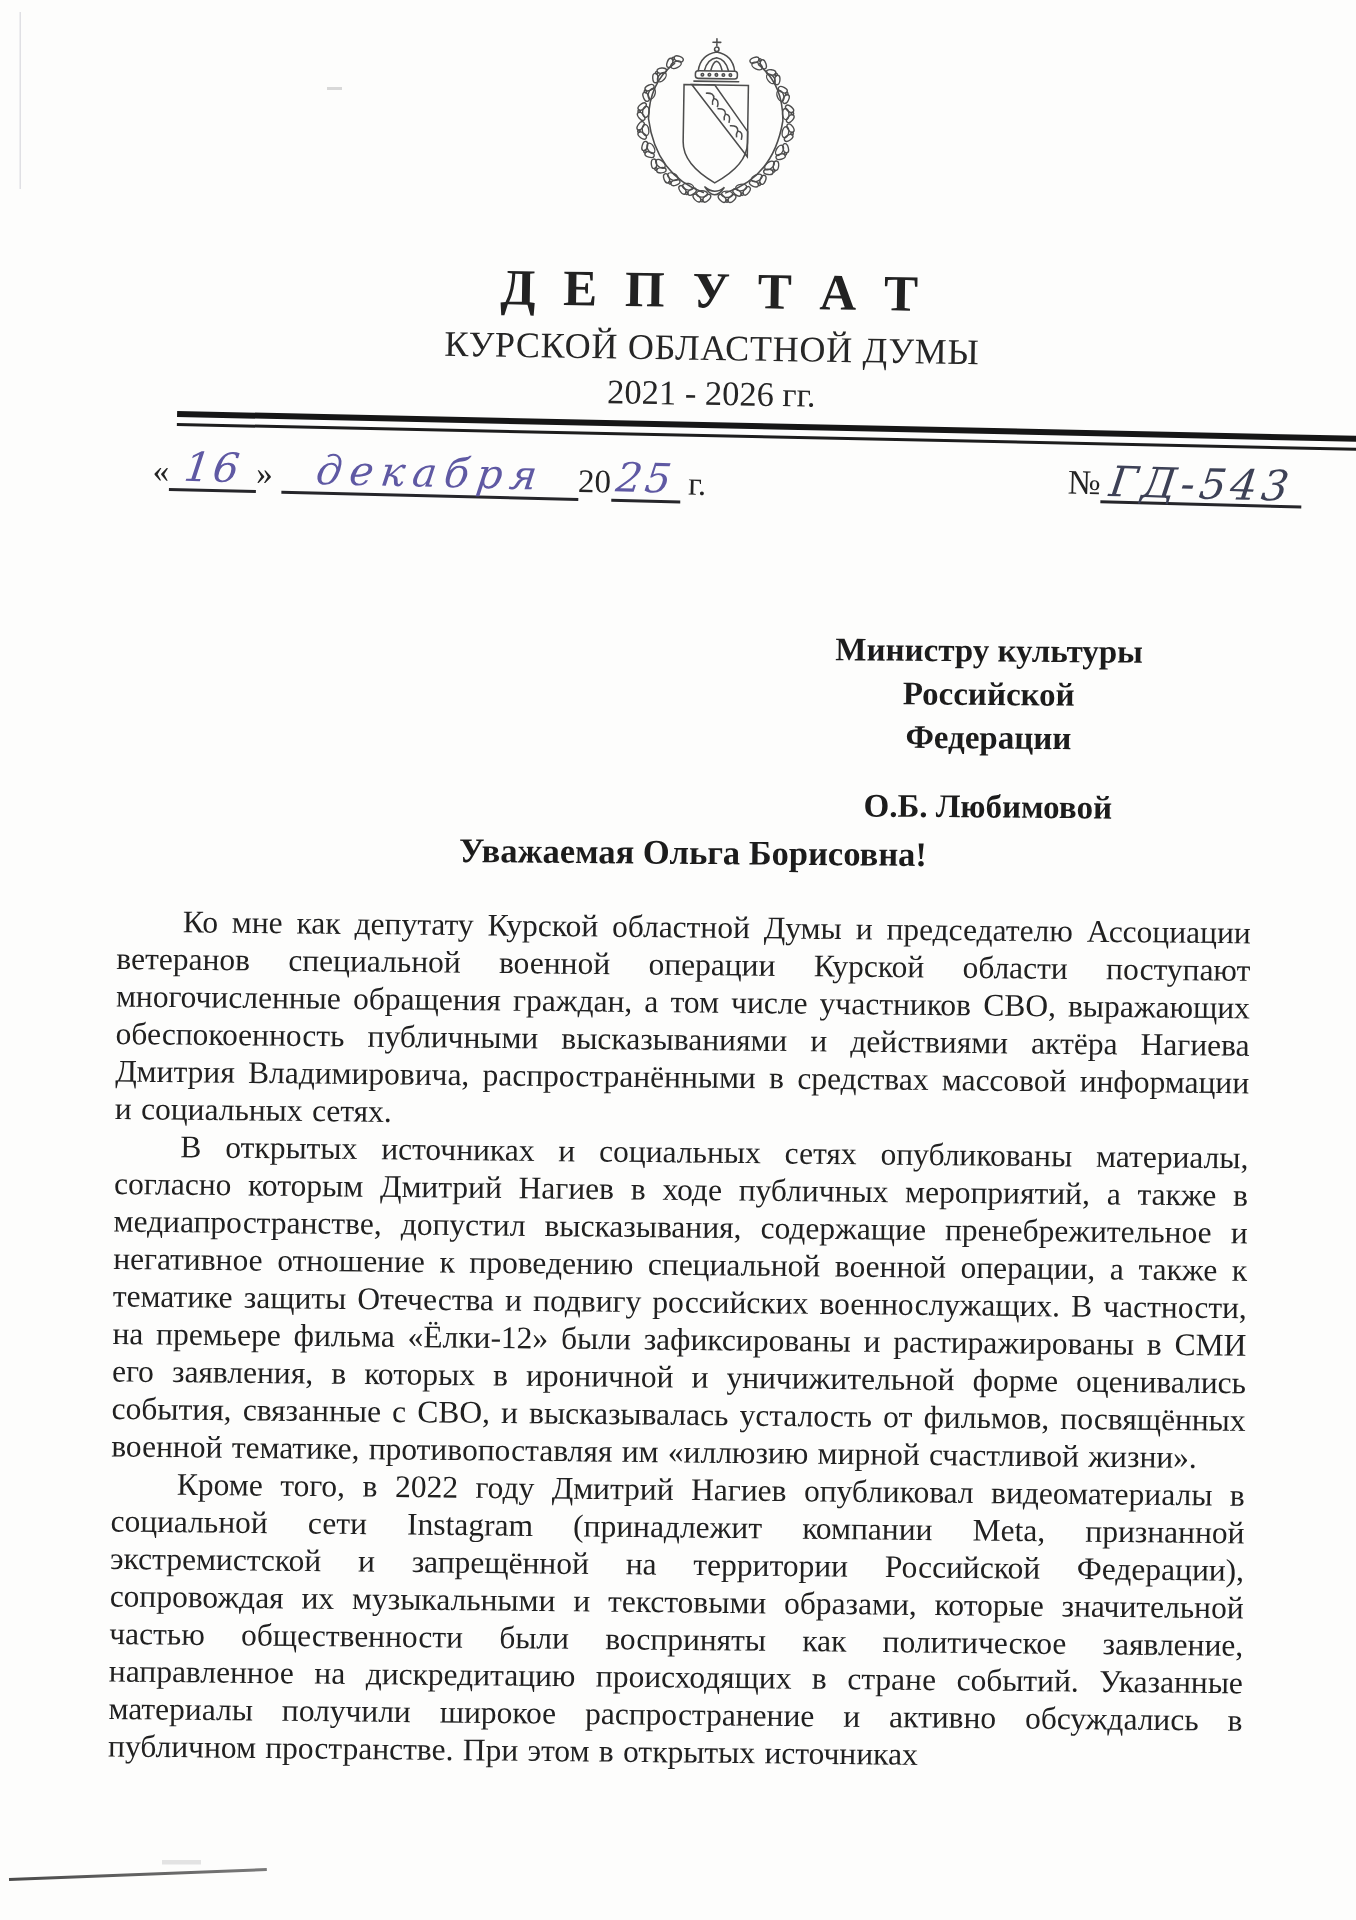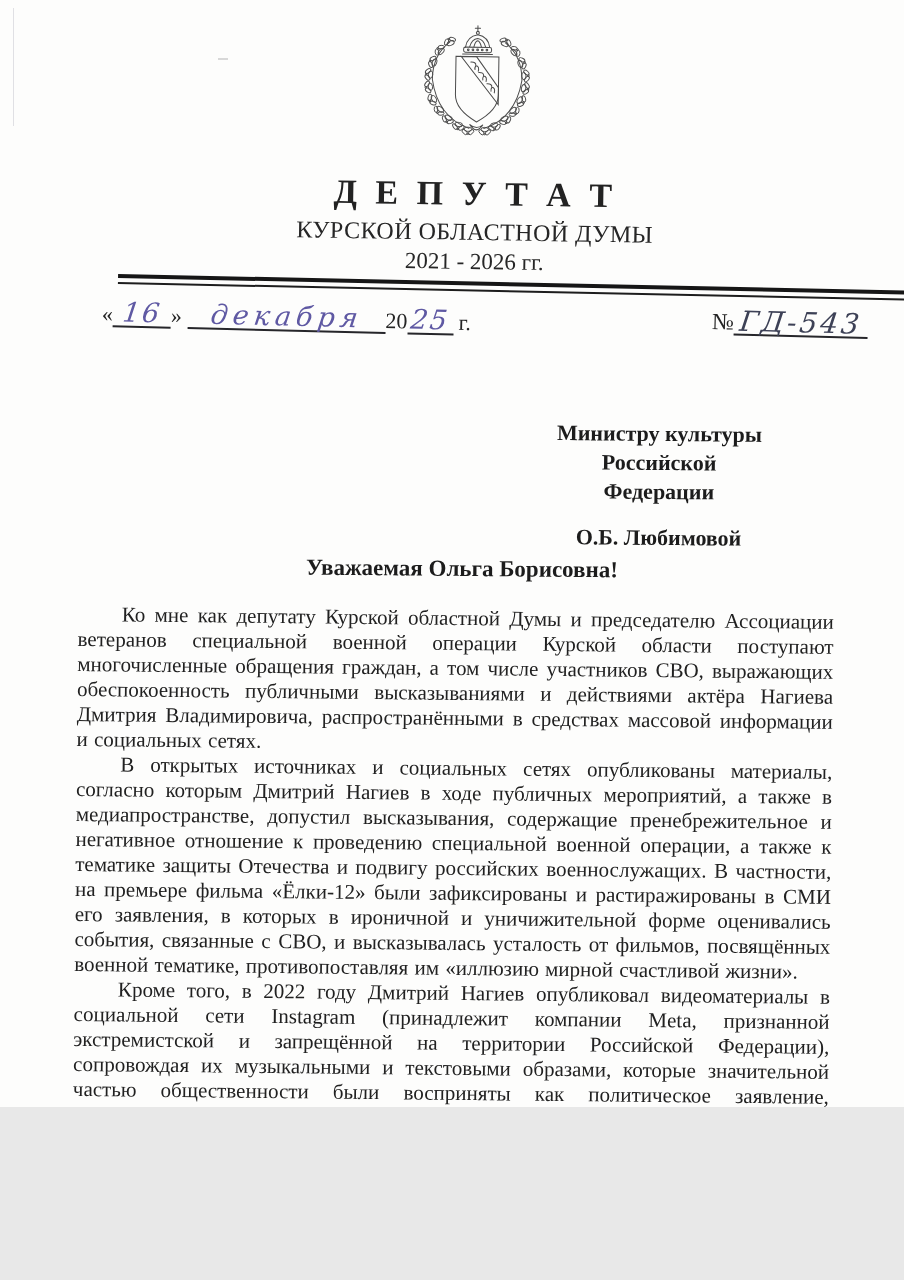--- a/index.html
+++ b/index.html
@@ -1,17 +1,17 @@
 <!DOCTYPE html>
 <html><head>
 <meta charset="utf-8">
 <style>
   html,body{margin:0;padding:0;background:#e8e8e8;}
   .page{
-    position:relative;width:904px;height:1107px;margin:0 auto;
+    position:relative;width:904px;height:1280px;margin:0 auto;
     background:#fdfdfc;overflow:hidden;
     font-family:"Liberation Serif", serif;color:#1f1f1f;
   }
   
   .header{position:absolute;top:24px;left:52px;width:852px;text-align:center;
           transform:rotate(0.9deg);transform-origin:50% 0;}
   .emblem{display:inline-block;}
   .lh-title{margin-top:22px;font-size:34px;font-weight:bold;letter-spacing:5px;color:#222;}
   .lh-subtitle{margin-top:6px;font-size:24px;letter-spacing:0.5px;color:#262626;}
   .lh-term{margin-top:3px;font-size:23px;color:#262626;}

